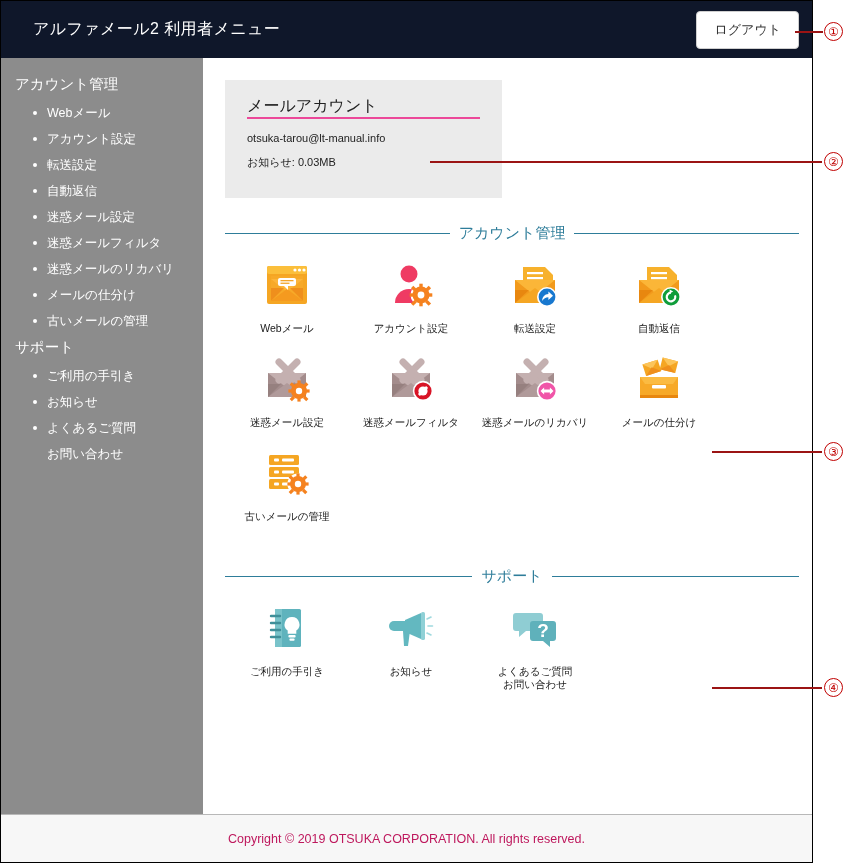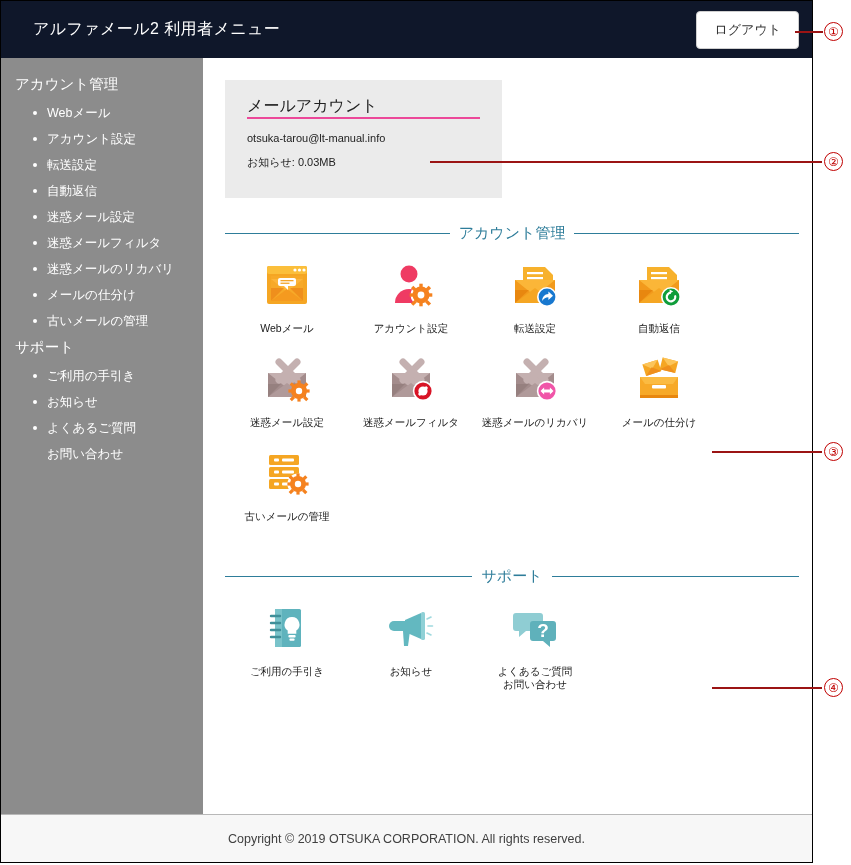--- a/index.html
+++ b/index.html
@@ -192,21 +192,21 @@
     height: 47px;
     min-height: 47px;
     border-top: 1px solid #b8b8b8;
     background: #f7f7f7;
     display: flex;
     align-items: center;
     justify-content: center;
   }
   #footer-text {
     font-size: 12.5px;
-    color: #404040;
+    color: #be185d;
   }
   
   .anno-line {
     position: absolute;
     height: 2px;
     background: #9b1414;
   }
   .anno-circle {
     position: absolute;
     width: 19px;

